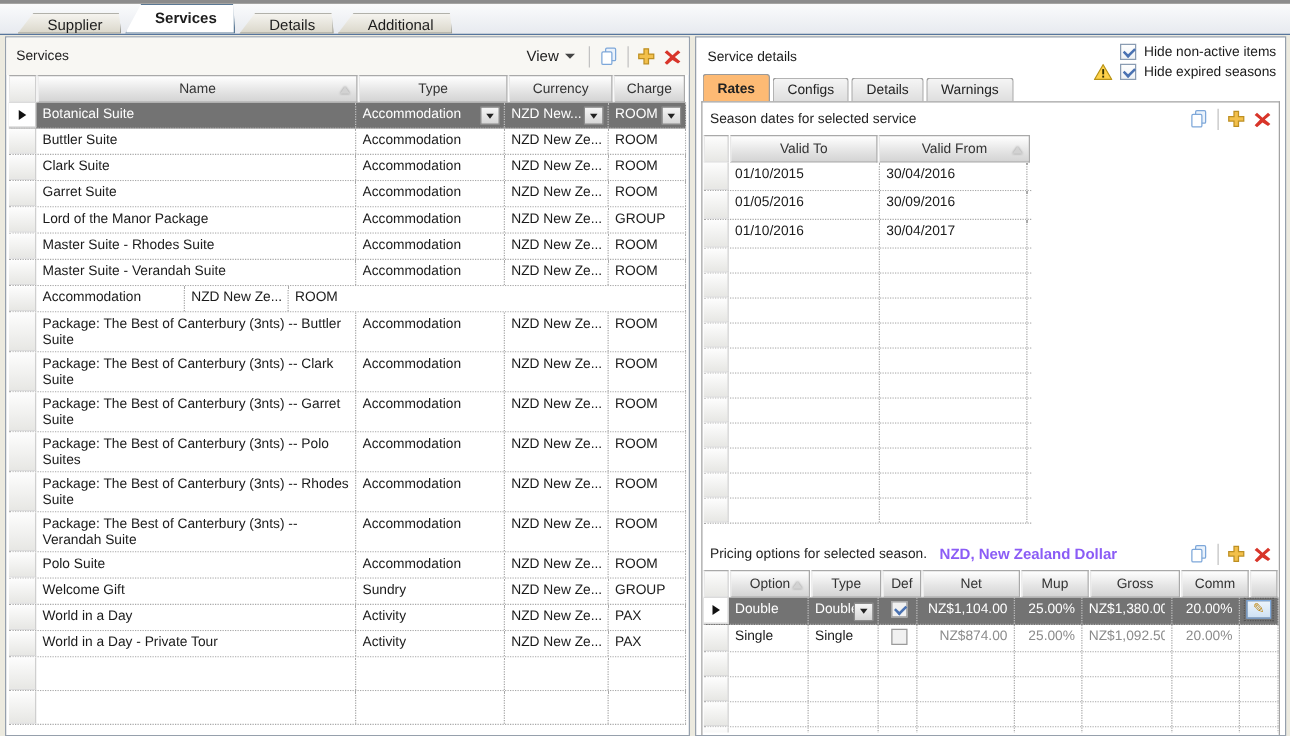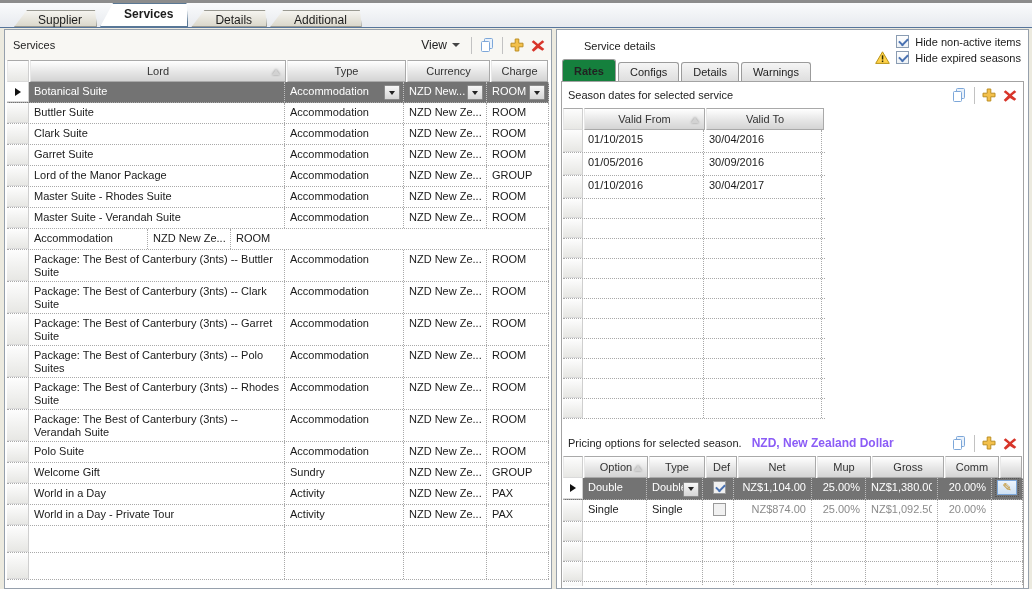--- a/index.html
+++ b/index.html
@@ -74,35 +74,35 @@
        background:linear-gradient(#f7f7f7,#d6d6d6); border:1px solid #8b8b8b;
        display:flex; align-items:center; justify-content:center; border-radius:1px; }
   .dda{ width:0; height:0; border-left:3px solid transparent;
         border-right:3px solid transparent; border-top:4px solid #222; }
   
   .lg .c-name{ width:256px; flex:none; }
   .lg .c-type{ width:119px; flex:none; }
   .lg .c-curr{ width:83px; flex:none; }
   .lg .c-charge{ flex:1; }
   
-  .sd-title{ position:absolute; top:10px; left:9px;margin-left:18px; }
+  .sd-title{ position:absolute; top:10px; left:9px; }
   .chk-rows{ position:absolute; top:5px; right:7px; display:flex;
              flex-direction:column; gap:3px; }
   .chk-row{ display:flex; align-items:center; gap:6px; justify-content:flex-end; }
   .cb{ position:relative; width:13px; height:13px; border:1px solid #8a9cb2;
        background:linear-gradient(#fefefe,#eef2f6); flex:none; }
   .cb.checked::after{ content:""; position:absolute; left:2px; top:2px;
        width:7px; height:4px; border-left:2px solid #4a72b2;
        border-bottom:2px solid #4a72b2; transform:rotate(-45deg); }
   .cb.gray{ background:#f1f1f1; border-color:#9a9a9a; }
   .tabs2{ position:absolute; top:29px; left:5px; display:flex; align-items:flex-end; }
   .tab2{ height:20px; line-height:19px; padding:0 11px; margin-right:2px;
          background:linear-gradient(#f5f5f5,#dddddd); border:1px solid #9b9b9b;
          border-bottom:none; border-radius:3px 3px 0 0; color:#222; }
-  .tab2.active{ height:23px; line-height:22px; background:#15803d; font-weight:bold; }
+  .tab2.active{ height:23px; line-height:22px; background:#fdba74; font-weight:bold; }
   .page{ position:absolute; top:51px; left:4px; right:4px; bottom:0;
          border:1px solid #a3a3a3; border-bottom:none; background:#fff; }
   .subhead{ height:26px; display:flex; align-items:center; padding:0 6px; }
   .subtitle{ color:#222; }
   .cur-label{ font-weight:bold; color:#8b5cf6; margin-left:10px; font-size:12px; }
   .season-area{ height:322px; overflow:hidden; position:relative; padding:0 0 0 1px; }
   .sg .ind, .pg .ind{ width:20px; }
   .sg .c-from{ width:121px; flex:none; }
   .sg .c-to{ width:118px; flex:none; }
   .sg .gr{ min-height:23px; }
@@ -179,21 +179,21 @@
             <path d="M2.6 1.2 7 5.1l4.4-3.9 1.9 1.7-4.4 3.6 4.4 3.6-1.9 1.7L7 8.9l-4.4 3.9L.7 11.1 5.1 6.5.7 2.9z" fill="#d8352a"></path>
           </svg>
       </span>
     </div>
   </div>
 
   <div class="grid lg">
     <div class="gh">
       <div class="ghc ind"></div>
       <div class="ghc c-name">
-        <span>Lord</span>
+        <span>Name</span>
         <span class="sort"></span>
       </div>
       <div class="ghc c-type">
         <span>Type</span>
       </div>
       <div class="ghc c-curr">
         <span>Currency</span>
       </div>
       <div class="ghc c-charge">
         <span>Charge</span>
@@ -631,26 +631,26 @@
           <svg width="14" height="13" viewBox="0 0 14 13">
               <path d="M2.6 1.2 7 5.1l4.4-3.9 1.9 1.7-4.4 3.6 4.4 3.6-1.9 1.7L7 8.9l-4.4 3.9L.7 11.1 5.1 6.5.7 2.9z" fill="#d8352a"></path>
             </svg>
         </span>
       </div>
     </div>
 
     <div class="season-area sg">
       <div class="gh">
         <div class="ghc ind"></div>
+        <div class="ghc c-to">
+          <span>Valid To</span>
+        </div>
         <div class="ghc c-from">
           <span>Valid From</span>
           <span class="sort"></span>
-        </div>
-        <div class="ghc c-to">
-          <span>Valid To</span>
         </div>
       </div>
       <div>
 
 
           <div class="gr">
             <div class="ind">
               
             </div>
             <div class="gc c-from">

